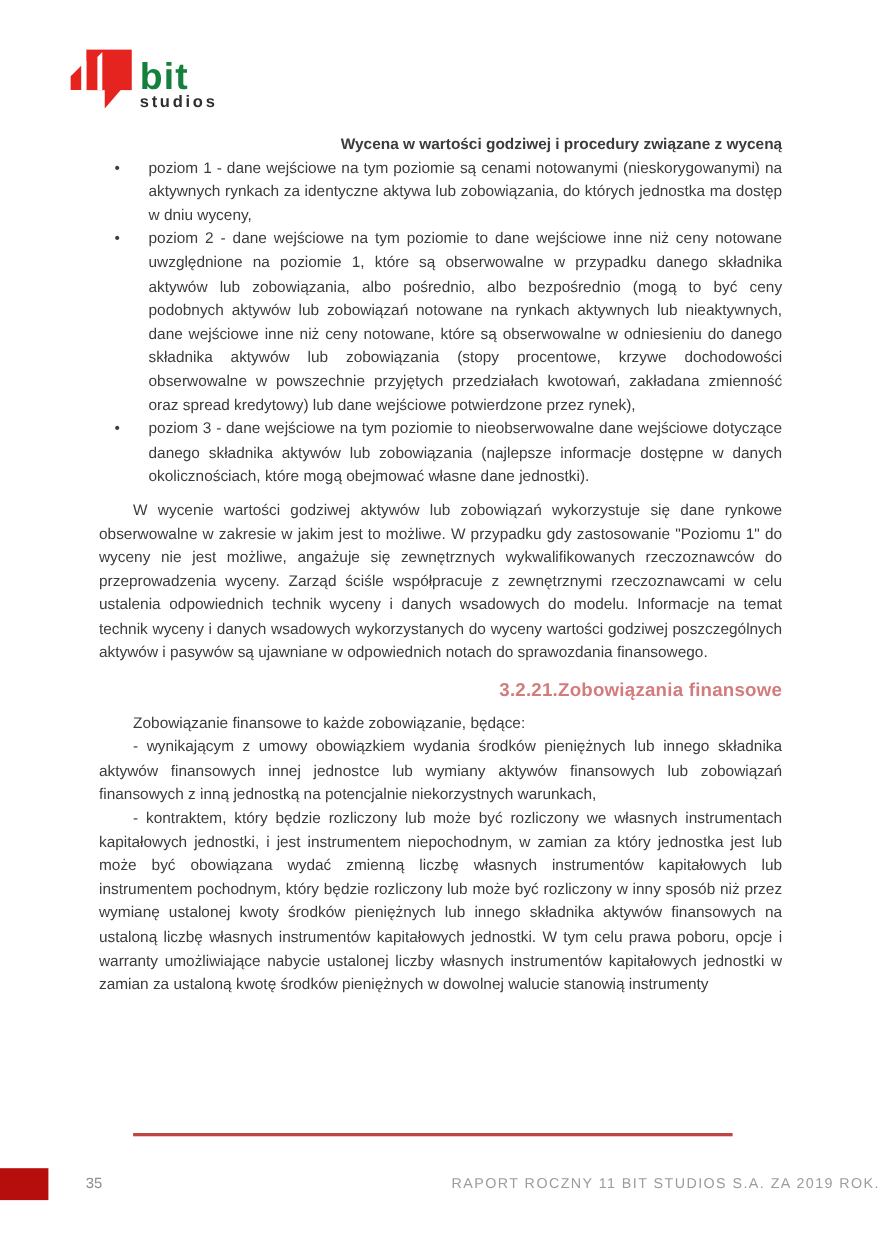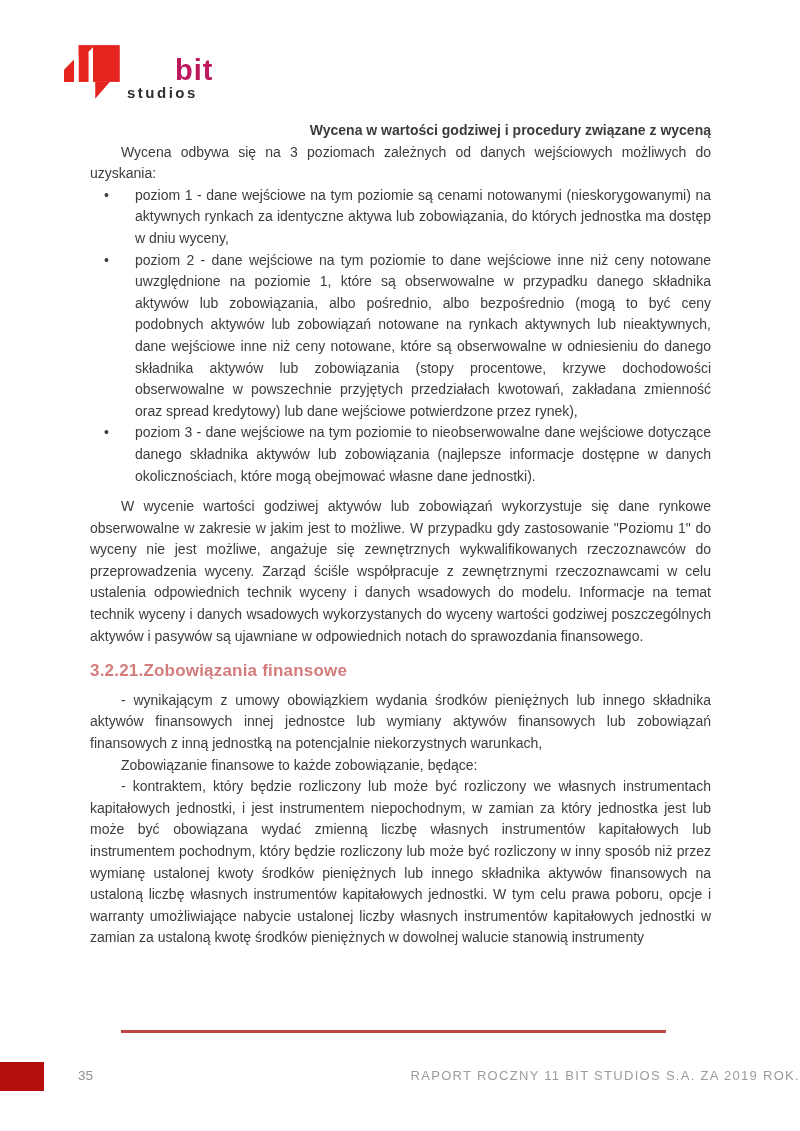--- a/index.html
+++ b/index.html
@@ -19,25 +19,24 @@
     position: absolute;
     top: 44px;
     left: 64px;
     display: flex;
     align-items: flex-end;
   }
   .logo-mark { display: block; }
   .logo-text { margin-left: 5px; margin-bottom: 1px; display: flex; flex-direction: column; align-items: flex-start; }
   .logo-bit {
     font-weight: bold;
-    font-size: 29px;
+    font-size: 34px;
     line-height: 24px;
-    color: #be185d;
+    color: #15803d;
     letter-spacing: 1px;
-    margin-left: 48px;
   }
   .logo-studios {
     font-weight: bold;
     font-size: 15px;
     letter-spacing: 2.5px;
     color: #2e2e2e;
     text-transform: lowercase;
     margin-top: 2px;
   }
 
@@ -69,21 +68,21 @@
     position: absolute;
     left: -31px;
     top: 0;
   }
   .gap-top { margin-top: 9px !important; }
   .section-heading {
     margin: 13px 0 8px 0;
     font-size: 17px;
     font-weight: bold;
     color: #d47c7c;
-    text-align: left;
+    text-align: right;
     letter-spacing: 0.2px;
   }
 
   
   .footer-rule {
     position: absolute;
     left: 121px;
     top: 1030px;
     width: 545px;
     height: 3px;
@@ -133,30 +132,29 @@
       </g>
     </svg>
     <div class="logo-text">
       <span class="logo-bit">bit</span>
       <span class="logo-studios">studios</span>
     </div>
   </div>
 
   <div class="content">
     <h3 class="para-heading">Wycena w wartości godziwej i procedury związane z wyceną</h3>
-    <p>Wycena odbywa się na 3 poziomach zależnych od danych wejściowych możliwych do uzyskania:</p>
     <ul class="levels">
       <li><span class="bullet-dot">•</span><span>poziom 1 - dane wejściowe na tym poziomie są cenami notowanymi (nieskorygowanymi) na aktywnych rynkach za identyczne aktywa lub zobowiązania, do których jednostka ma dostęp w dniu wyceny,</span></li>
       <li><span class="bullet-dot">•</span><span>poziom 2 - dane wejściowe na tym poziomie to dane wejściowe inne niż ceny notowane uwzględnione na poziomie 1, które są obserwowalne w przypadku danego składnika aktywów lub zobowiązania, albo pośrednio, albo bezpośrednio (mogą to być ceny podobnych aktywów lub zobowiązań notowane na rynkach aktywnych lub nieaktywnych, dane wejściowe inne niż ceny notowane, które są obserwowalne w odniesieniu do danego składnika aktywów lub zobowiązania (stopy procentowe, krzywe dochodowości obserwowalne w powszechnie przyjętych przedziałach kwotowań, zakładana zmienność oraz spread kredytowy) lub dane wejściowe potwierdzone przez rynek),</span></li>
       <li><span class="bullet-dot">•</span><span>poziom 3 - dane wejściowe na tym poziomie to nieobserwowalne dane wejściowe dotyczące danego składnika aktywów lub zobowiązania (najlepsze informacje dostępne w danych okolicznościach, które mogą obejmować własne dane jednostki).</span></li>
     </ul>
     <p class="gap-top">W wycenie wartości godziwej aktywów lub zobowiązań wykorzystuje się dane rynkowe obserwowalne w zakresie w jakim jest to możliwe. W przypadku gdy zastosowanie "Poziomu 1" do wyceny nie jest możliwe, angażuje się zewnętrznych wykwalifikowanych rzeczoznawców do przeprowadzenia wyceny. Zarząd ściśle współpracuje z zewnętrznymi rzeczoznawcami w celu ustalenia odpowiednich technik wyceny i danych wsadowych do modelu. Informacje na temat technik wyceny i danych wsadowych wykorzystanych do wyceny wartości godziwej poszczególnych aktywów i pasywów są ujawniane w odpowiednich notach do sprawozdania finansowego.</p>
     <h2 class="section-heading">3.2.21.Zobowiązania finansowe</h2>
+    <p>Zobowiązanie finansowe to każde zobowiązanie, będące:</p>
     <p>- wynikającym z umowy obowiązkiem wydania środków pieniężnych lub innego składnika aktywów finansowych innej jednostce lub wymiany aktywów finansowych lub zobowiązań finansowych z inną jednostką na potencjalnie niekorzystnych warunkach,</p>
-    <p>Zobowiązanie finansowe to każde zobowiązanie, będące:</p>
     <p>- kontraktem, który będzie rozliczony lub może być rozliczony we własnych instrumentach kapitałowych jednostki, i jest instrumentem niepochodnym, w zamian za który jednostka jest lub może być obowiązana wydać zmienną liczbę własnych instrumentów kapitałowych lub instrumentem pochodnym, który będzie rozliczony lub może być rozliczony w inny sposób niż przez wymianę ustalonej kwoty środków pieniężnych lub innego składnika aktywów finansowych na ustaloną liczbę własnych instrumentów kapitałowych jednostki. W tym celu prawa poboru, opcje i warranty umożliwiające nabycie ustalonej liczby własnych instrumentów kapitałowych jednostki w zamian za ustaloną kwotę środków pieniężnych w dowolnej walucie stanowią instrumenty</p>
   </div>
 
   <div class="footer-rule"></div>
   <div class="footer-block"></div>
   <span class="page-number">35</span>
   <div class="footer-text">RAPORT ROCZNY 11 BIT STUDIOS S.A. ZA 2019 ROK.</div>
 
 </div>
 

